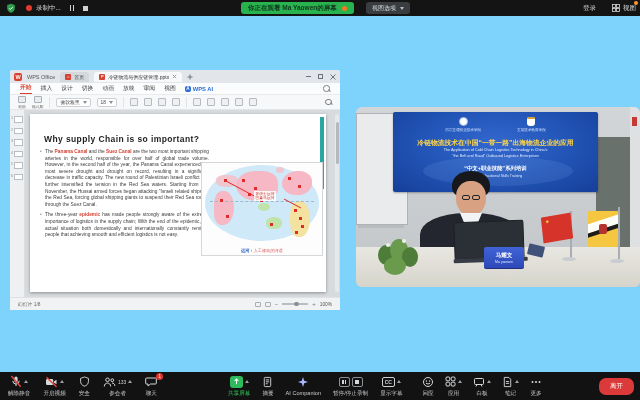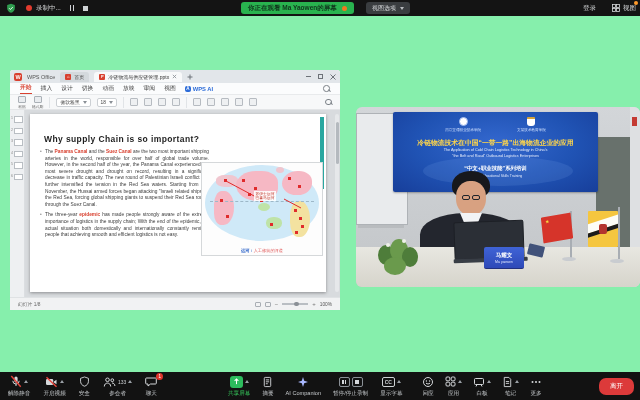--- a/index.html
+++ b/index.html
@@ -1,17 +1,17 @@
 <!DOCTYPE html>
 <html><head>
 <meta charset="utf-8">
 <style>
   html,body{margin:0;padding:0;background:#000;}
   *{box-sizing:border-box;-webkit-text-size-adjust:none;}
-  #stage{position:relative;width:640px;height:400px;background:#86efac;overflow:hidden;
+  #stage{position:relative;width:640px;height:400px;background:#7dd3fc;overflow:hidden;
          font-family:"Liberation Sans","DejaVu Sans",sans-serif;}
   
   #topbar{position:absolute;left:0;top:0;width:640px;height:16px;background:#141414;}
   .tb-abs{position:absolute;display:flex;align-items:center;gap:4px;height:16px;}
   .shield{width:10px;height:11px;}
   .recdot{width:6px;height:6px;border-radius:50%;background:#e23b2e;}
   .rec-label{font-size:6.5px;color:#d9dadb;}
   .pausebars{display:flex;gap:1.5px;margin-left:5px;}
   .pausebars i{display:block;width:1.5px;height:6px;background:#cfd2d5;}
   .stopsq{width:5px;height:5px;background:#cfd2d5;margin-left:5px;}

